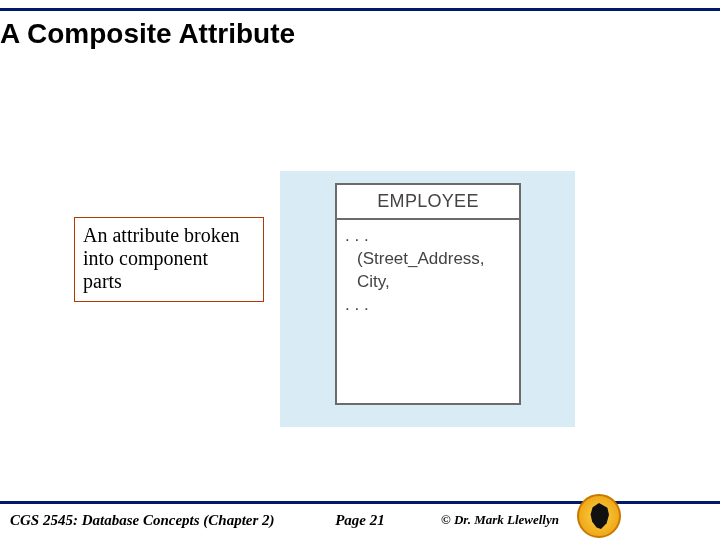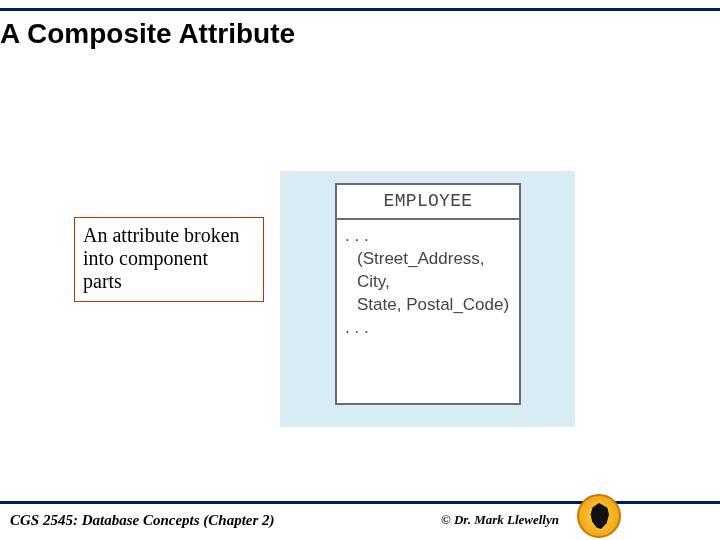--- a/index.html
+++ b/index.html
@@ -57,21 +57,21 @@
     height: 222px;
     background: #fff;
     border: 2px solid #6b6b6b;
   }
   .entity-header {
     position: absolute;
     top: 6px;
     left: 0;
     width: 100%;
     text-align: center;
-    font-family: Liberation Mono, monospace;
+    font-family: Liberation Sans, sans-serif;
     font-size: 18px;
     color: #444;
     letter-spacing: 0.3px;
   }
   .entity-divider {
     position: absolute;
     top: 33px;
     left: 0;
     width: 100%;
     height: 2px;
@@ -166,27 +166,27 @@
   <span>An attribute broken into component parts</span>
 </div>
 
 <div class="diagram-area">
   <div class="entity-box">
     <div class="entity-header">EMPLOYEE</div>
     <div class="entity-divider"></div>
     <div class="entity-body">
       <div>. . .</div>
       <div class="indent">(Street_Address, City,</div>
-      <div class="indent">State, Postal_Code)</div>
       <div>. . .</div>
     </div>
   </div>
 </div>
 
 <div class="bottom-rule"></div>
 
 <div class="footer">
   <div class="footer-left">CGS 2545: Database Concepts  (Chapter 2)</div>
+  <div class="footer-center">Page 21</div>
   <div class="footer-right">© Dr. Mark Llewellyn</div>
   <div class="logo">
     <div class="logo-inner"></div>
   </div>
 </div>
 
 </body></html>

